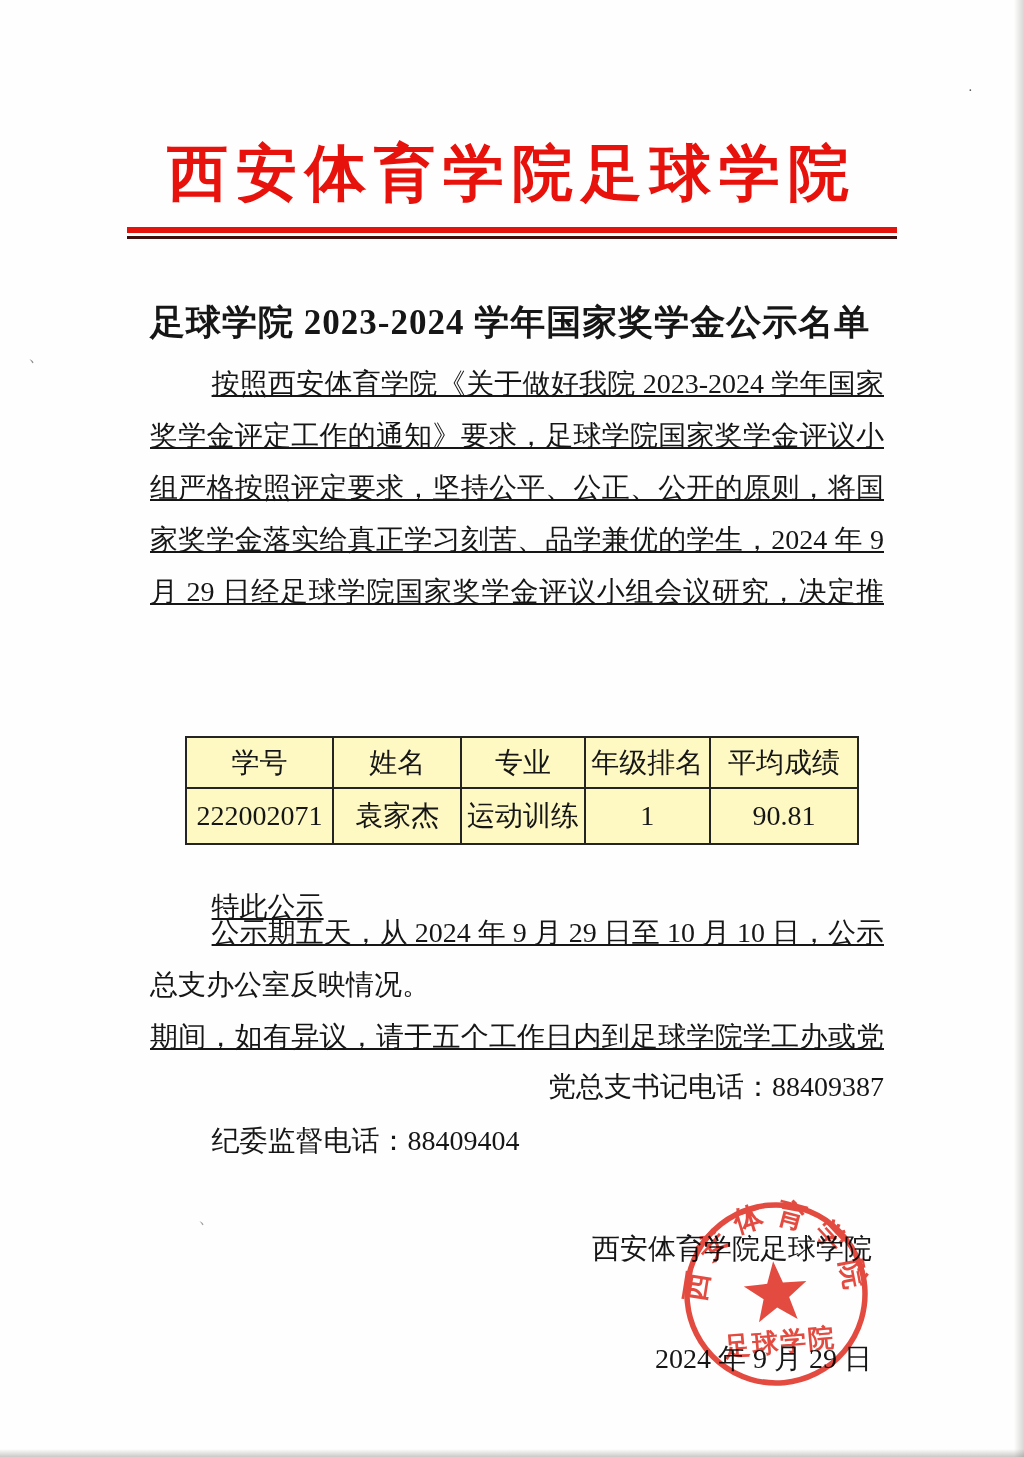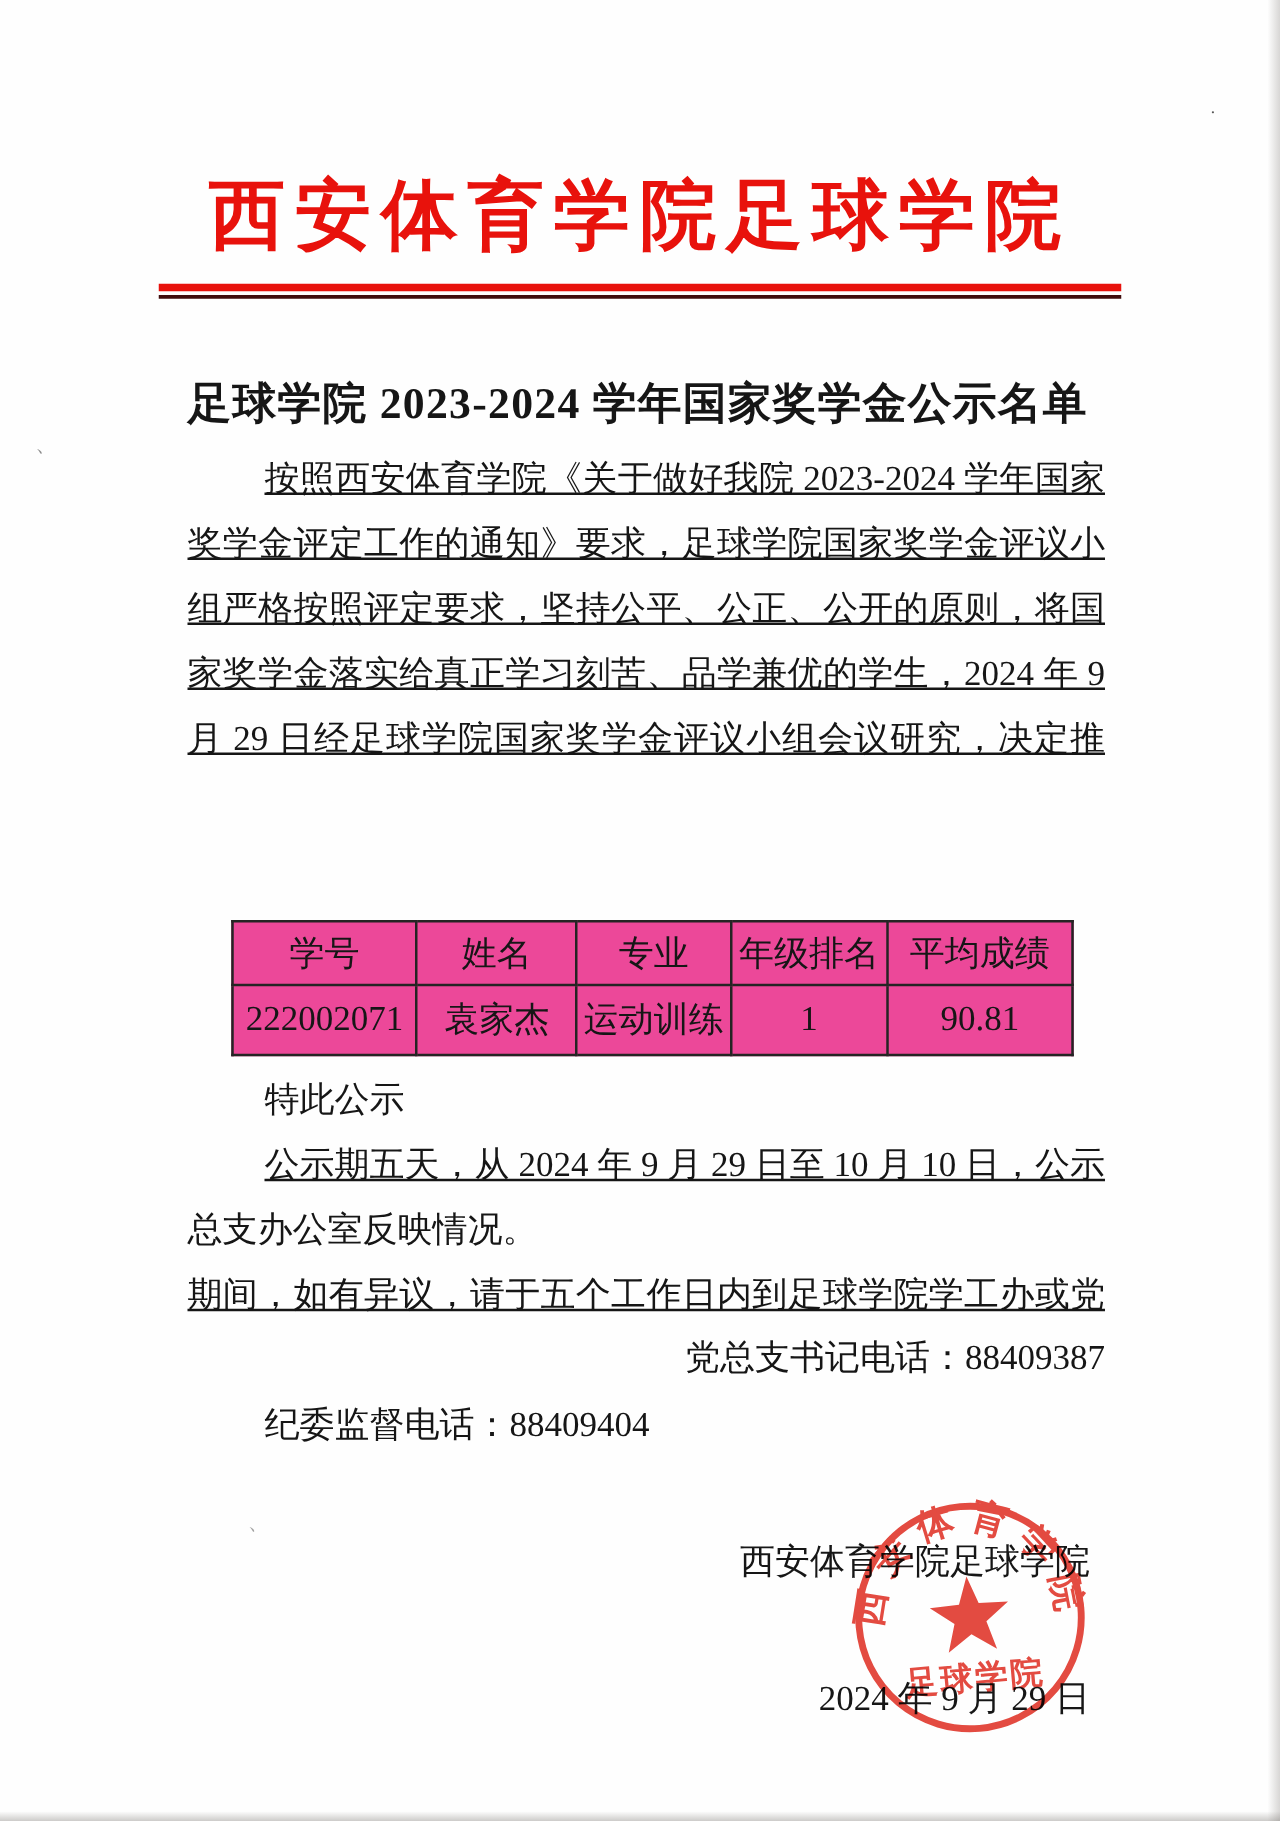--- a/index.html
+++ b/index.html
@@ -27,27 +27,27 @@
   .doc-title{
     position:absolute;left:150px;top:299px;width:734px;
     font-size:35px;font-weight:bold;letter-spacing:1px;white-space:nowrap;
   }
   
   .textcol{position:absolute;left:150px;width:734px;font-size:28px;}
   .line{height:52px;line-height:52px;}
   .fill{text-align:justify;text-align-last:justify;text-decoration:underline;}
   .indent{text-indent:2.2em;}
   #para1{top:358px;}
-  #note{top:855px;}
+  #note{top:881px;text-decoration:underline;}
   #para2{top:907px;}
   #phone1{top:1061px;text-align:right;}
   #phone2{top:1115px;}
   
   .tbl-wrap{position:absolute;left:185px;top:736px;}
-  table{border-collapse:collapse;table-layout:fixed;width:674px;background:#ec4899;}
+  table{border-collapse:collapse;table-layout:fixed;width:674px;background:#fef9c3;}
   th,td{
     border:2px solid var(--table-border);font-weight:normal;text-align:center;
     font-size:28px;color:var(--ink);padding:0;overflow:hidden;
   }
   thead th{height:49px;}
   tbody td{height:54px;}
   
   .sig{position:absolute;right:152px;font-size:28px;white-space:nowrap;text-align:right;}
   #sig-org{top:1230px;}
   #sig-date{top:1340px;}

